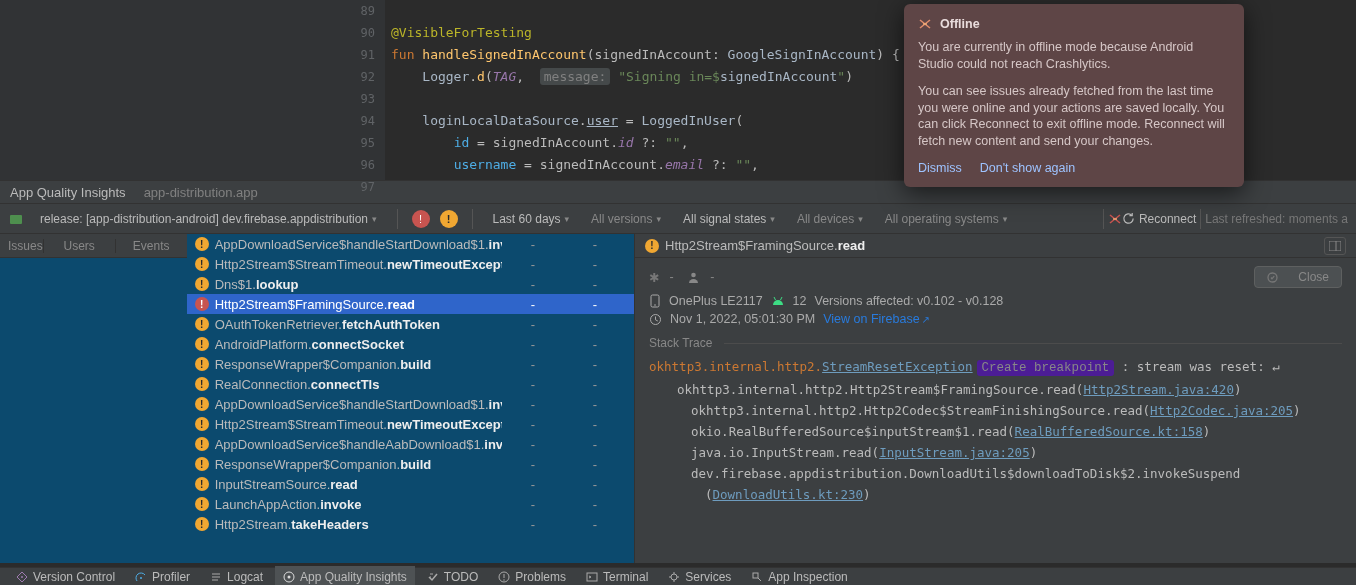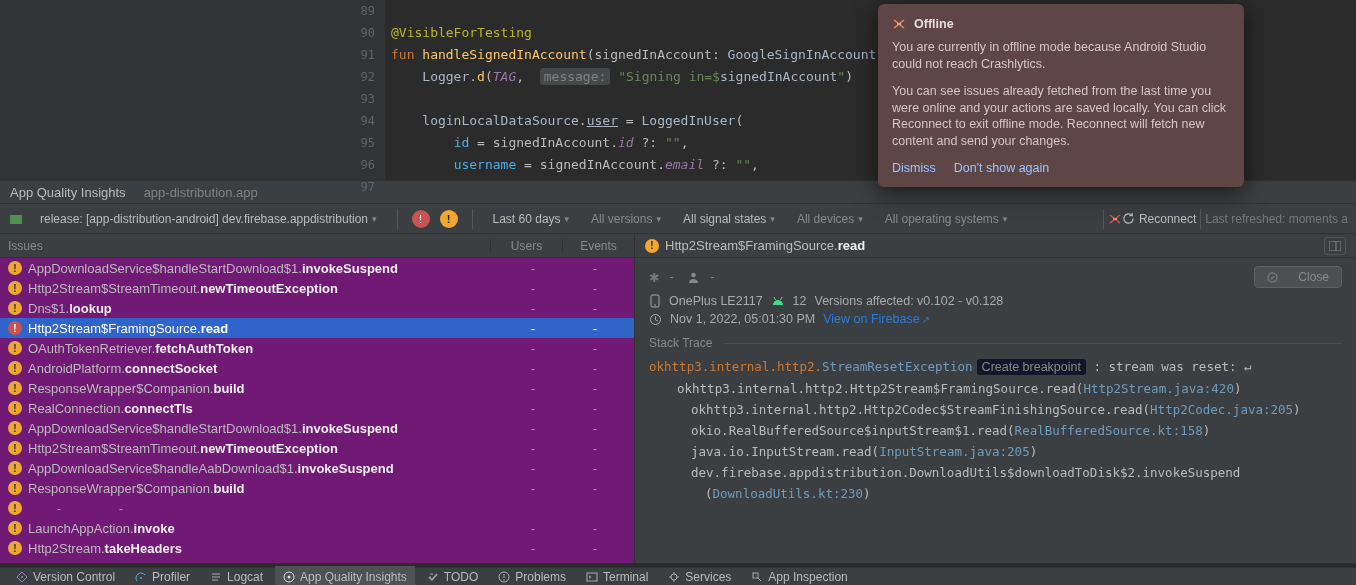--- a/index.html
+++ b/index.html
@@ -94,24 +94,24 @@
 .offline-btn { display:flex;align-items:center;gap:4px;color:#bbb;}
 .reconnect-icon { color:#aaa; }
 
 
 .aqi-body {
   display: flex;
   height: calc(585px - 180px - 24px - 30px - 22px);
 }
 .issues-pane {
   width: 635px;
-  background: #701a75;
+  background: #0c4a6e;
   border-right: 1px solid #323232;
   display: flex;
-  flex-direction: column;
+  flex-direction: row;
 }
 .issues-header {
   display: flex;
   height: 24px;
   background: #3c3f41;
   border-bottom: 1px solid #323232;
   font-size: 12px;
   color: #888;
   align-items: center;
 }
@@ -165,35 +165,35 @@
 
 .stack-trace-label{
   padding:4px 14px 0; color:#888;font-size:12px;display:flex;align-items:center;gap:6px;text-align:right;
 }
 .stack-trace-label::after{content:"";flex:1;height:1px;background:#4c4c4c;margin-left:6px;}
 .stack-trace {
   padding:6px 14px; font-family:Menlo,Consolas,monospace;font-size:12.5px;line-height:21px;
   color:#bbb; overflow:auto;
 }
 .stack-trace .exc{color:#cc7832;}
-.stack-trace .st-link{ color:#6e9cbe; cursor:pointer;}
-.stack-trace .bp{ color:#888; background:#0f172a;border-radius:3px;padding:1px 5px; margin-left:4px;font-family:Liberation Sans, sans-serif;}
+.stack-trace .st-link{ color:#6e9cbe; text-decoration:underline;cursor:pointer;}
+.stack-trace .bp{ color:#888; background:#4c1d95;border-radius:3px;padding:1px 5px; margin-left:4px;font-family:Liberation Mono, monospace;}
 
 
 .bottom-tabs {
   position:absolute;left:0;right:0;bottom:0;height:18px;background:#3c3f41;border-top:1px solid #323232;
   display:flex;align-items:center;padding:0 8px;gap:4px;font-size:12px;color:#bbb;
 }
 .btab{ display:flex;align-items:center;gap:5px;padding:0 8px;height:22px;}
 .btab.active{ background:#4e5254;}
 .btab .ic{ width:12px;height:12px;display:inline-block;}
 
 
 .offline-popup{
-  position:absolute; top:4px; right:112px; width:366px;
+  position:absolute; top:4px; right:112px; width:340px;
   background:#5e4546; border-radius:6px; padding:12px 14px 10px;
   color:#d6c7c7; font-size:12.5px; line-height:1.35;
   box-shadow:0 6px 24px rgba(0,0,0,.6);
 }
 .offline-popup .hdr{display:flex;align-items:center;gap:8px;font-weight:600;color:#e9dcdc;margin-bottom:6px;}
 .offline-popup .hdr svg{width:14px;height:14px;}
 .offline-popup p{margin-bottom:10px;}
 .offline-popup .actions{display:flex;gap:18px;}
 .offline-popup .actions span{color:#9ec3ff;cursor:pointer;}
 
@@ -355,20 +355,21 @@
     <span class="issue-events">-</span>
   </div>
   <div class="issue-row  ">
     <span class="icn">!</span>
     <span class="issue-name">ResponseWrapper$Companion.<span class="bold">build</span></span>
     <span class="issue-users">-</span>
     <span class="issue-events">-</span>
   </div>
   <div class="issue-row  ">
     <span class="icn">!</span>
+    <span class="issue-name">InputStreamSource.<span class="bold">read</span></span>
     <span class="issue-users">-</span>
     <span class="issue-events">-</span>
   </div>
   <div class="issue-row  ">
     <span class="icn">!</span>
     <span class="issue-name">LaunchAppAction.<span class="bold">invoke</span></span>
     <span class="issue-users">-</span>
     <span class="issue-events">-</span>
   </div>
   <div class="issue-row  ">

